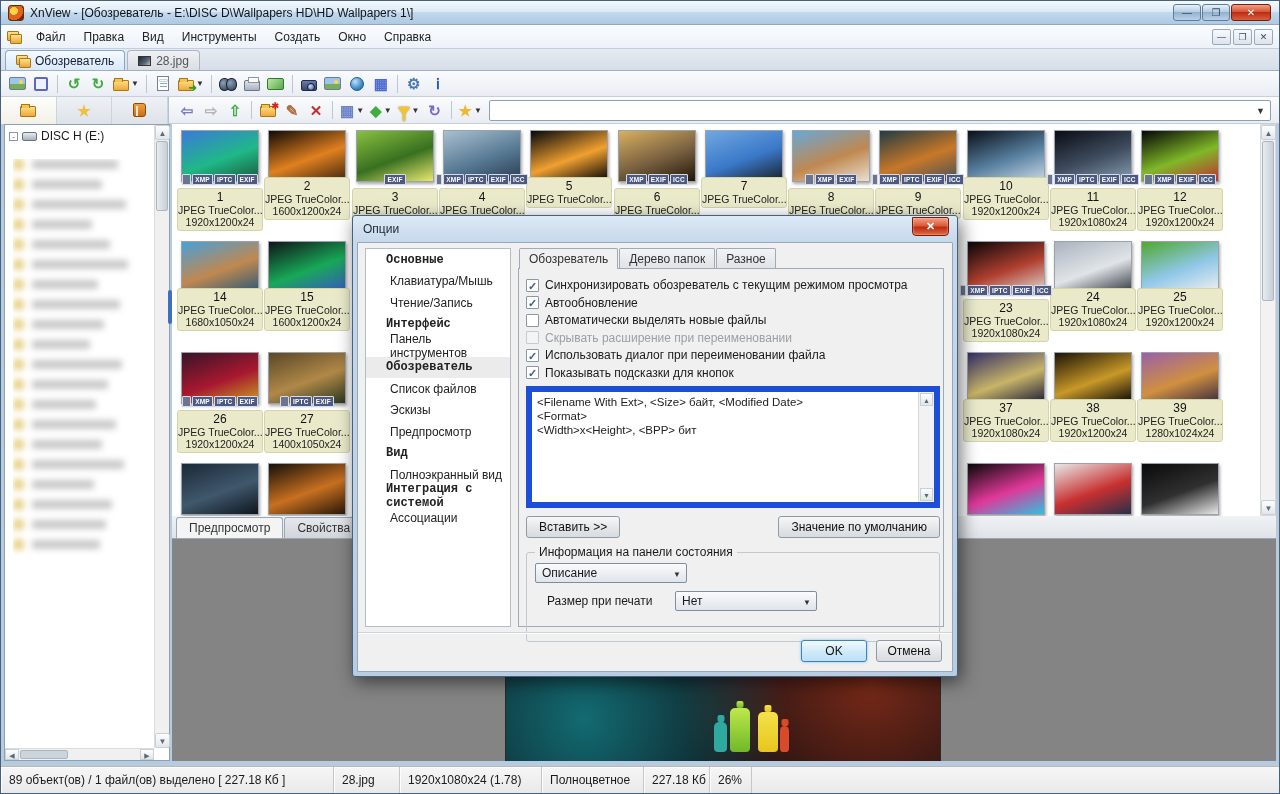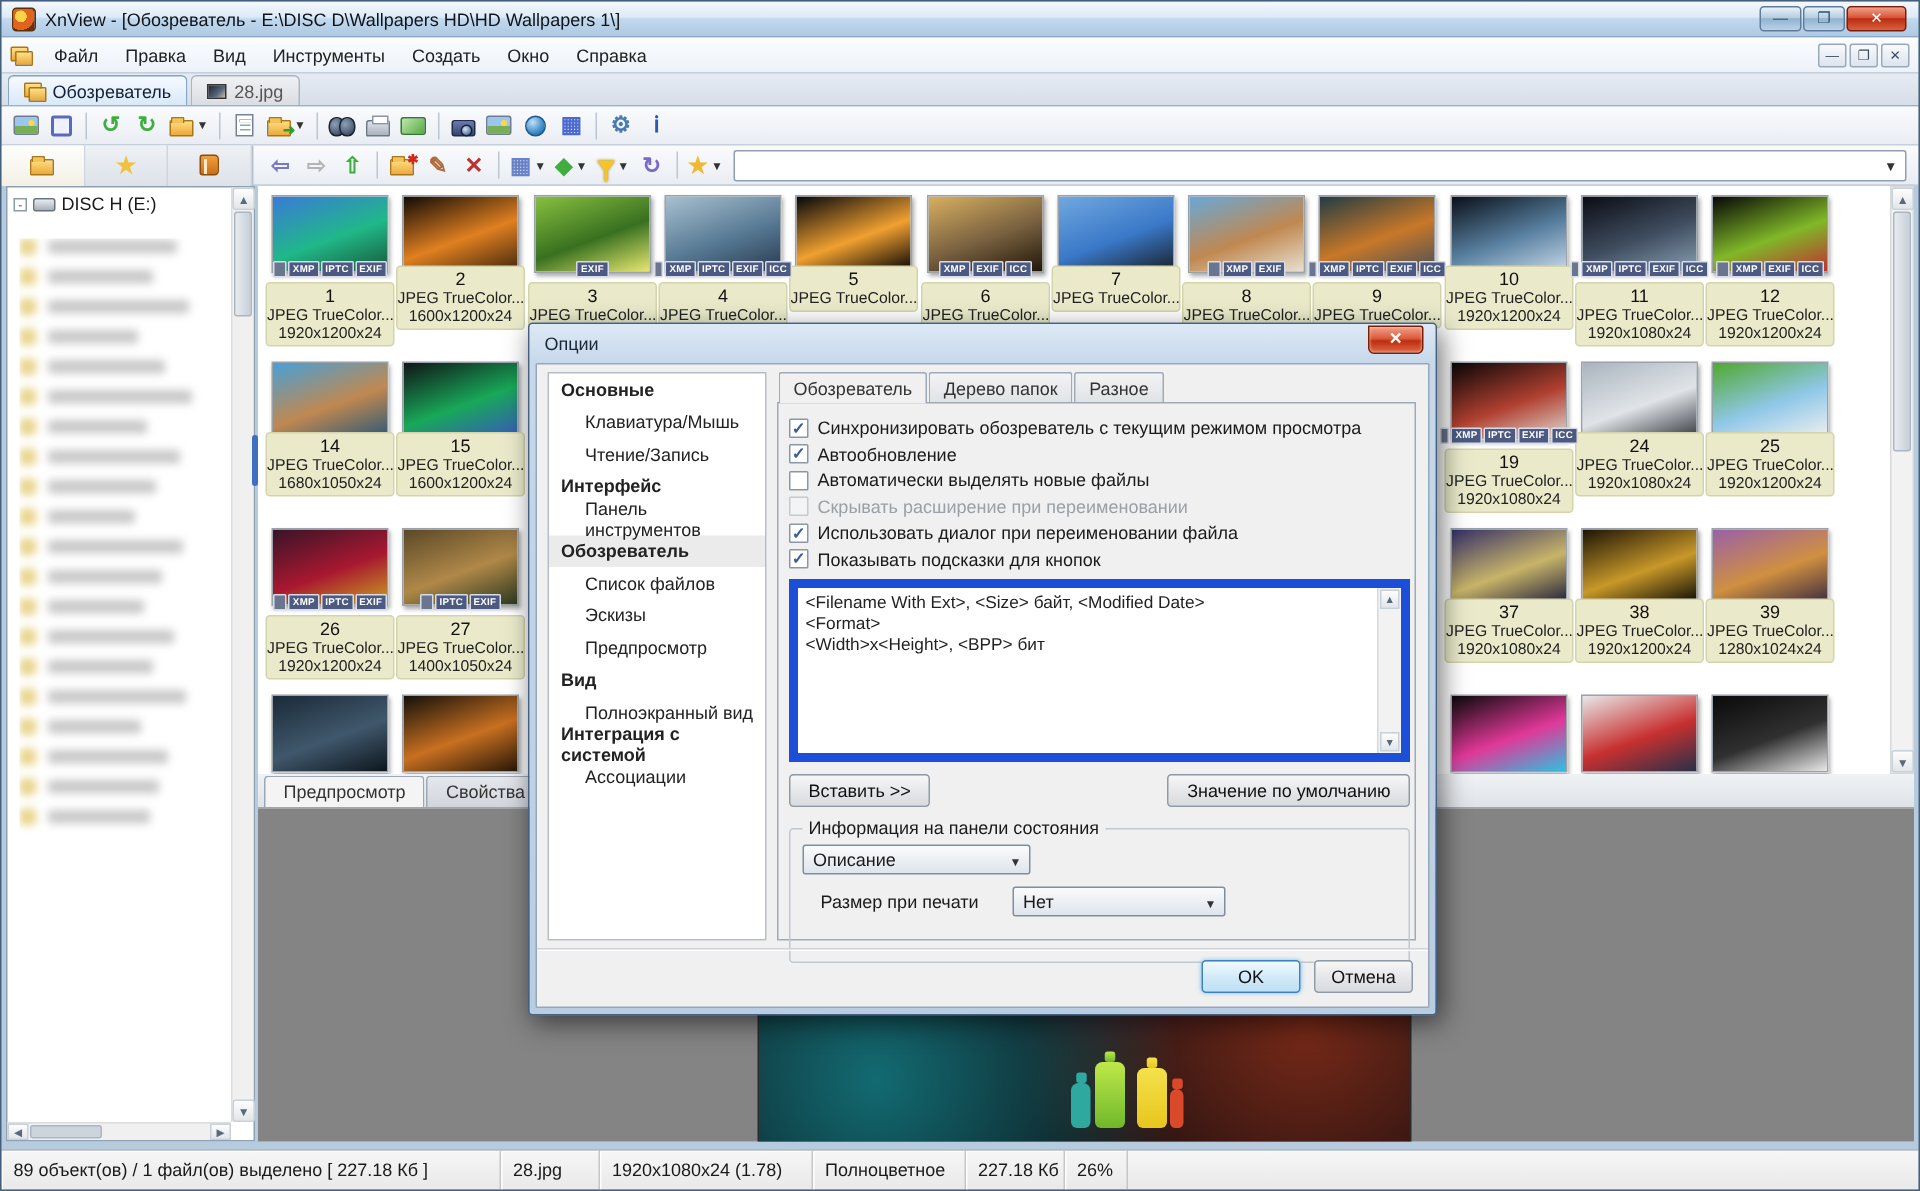--- a/index.html
+++ b/index.html
@@ -155,21 +155,21 @@
   #dialog { position:absolute; left:352px; top:215px; width:606px; height:462px; z-index:50;
     background:linear-gradient(180deg,#dde9f6 0,#c6d8ea 26px,#b9cde2 100%);
     border:1px solid #45617f; border-radius:3px; box-shadow:3px 5px 18px rgba(0,0,0,.55);}
   .dlg-title { height:26px; display:flex; align-items:center; padding-left:10px; font-size:12px; color:#1a2736;}
   .dlg-close { position:absolute; top:1px; right:8px; width:37px; height:19px; border-radius:0 2px 4px 4px;
     background:linear-gradient(#f0a088,#dc5a3a 45%,#bc2d12 55%,#e06844); border:1px solid #7a1e08;
     color:#fff; font-size:11px; font-weight:bold; text-align:center; line-height:17px; box-shadow:inset 0 0 2px #ffd0c0;}
   .dlg-body { position:absolute; left:4px; right:4px; top:26px; bottom:4px; background:#f0f0f0; border:1px solid #96a7ba; border-radius:1px;}
   .dlg-tree { position:absolute; left:7px; top:5px; width:146px; bottom:44px; background:#fff; border:1px solid #b4bcc6; overflow:hidden;}
   .tree-item { height:21.5px; display:flex; align-items:center; font-size:12px; padding-left:24px; color:#222;}
-  .tree-item.group { font-weight:bold; padding-left:8px;}
+  .tree-item.group { font-weight:bold; padding-left:20px;font-family:Liberation Mono, monospace;}
   .tree-item.selected { background:#ebebeb; }
   .dlg-right { position:absolute; left:160px; right:8px; top:5px; bottom:44px;}
   .dlg-tabs { display:flex; gap:1px; padding-left:1px;}
   .dlg-tab { height:20px; padding:0 9px; display:flex; align-items:center; font-size:12px;
     border:1px solid #a0aab6; border-bottom:none; border-radius:2px 2px 0 0; background:linear-gradient(#f2f3f5,#e0e3e7); color:#333;}
   .dlg-tab.active { background:#f0f0f0; height:21px; margin-bottom:-1px; z-index:2;}
   .dlg-tabpanel { position:absolute; left:0; right:0; top:20px; bottom:0; border:1px solid #a0aab6; background:#f0f0f0; padding:9px 7px;}
   .cb-row { display:flex; align-items:center; gap:6px; margin-bottom:3.5px; font-size:12px;}
   .cb { width:13px; height:13px; background:#fff; border:1px solid #8a98a6; border-radius:1px; font-size:11px; line-height:12px; text-align:center; color:#3b5e9b; font-weight:bold; flex:0 0 auto;}
   .cb-row.disabled { color:#9aa0a6;}
@@ -629,21 +629,21 @@
       <div class="thumb" style="left: 791px; top: 117px;">
         <div class="timg" style="background: linear-gradient(160deg, rgb(10, 6, 8) 0%, rgb(176, 64, 48) 55%, rgb(224, 216, 208) 100%);"></div>
         <div class="badges">
           <span class="badge note"></span>
           <span class="badge">XMP</span>
           <span class="badge">IPTC</span>
           <span class="badge">EXIF</span>
           <span class="badge">ICC</span>
         </div>
         <div class="tcap">
-          <div class="tnum">19</div>
+          <div class="tnum">23</div>
           <div class="tfmt">JPEG TrueColor...</div>
           <div class="tdims">1920x1080x24</div>
         </div>
       </div>
       <div class="thumb" style="left: 878px; top: 117px;">
         <div class="timg" style="background: linear-gradient(160deg, rgb(170, 180, 190) 0%, rgb(224, 228, 232) 55%, rgb(52, 56, 64) 100%);"></div>
         <div class="badges"></div>
         <div class="tcap">
           <div class="tnum">24</div>
           <div class="tfmt">JPEG TrueColor...</div>

